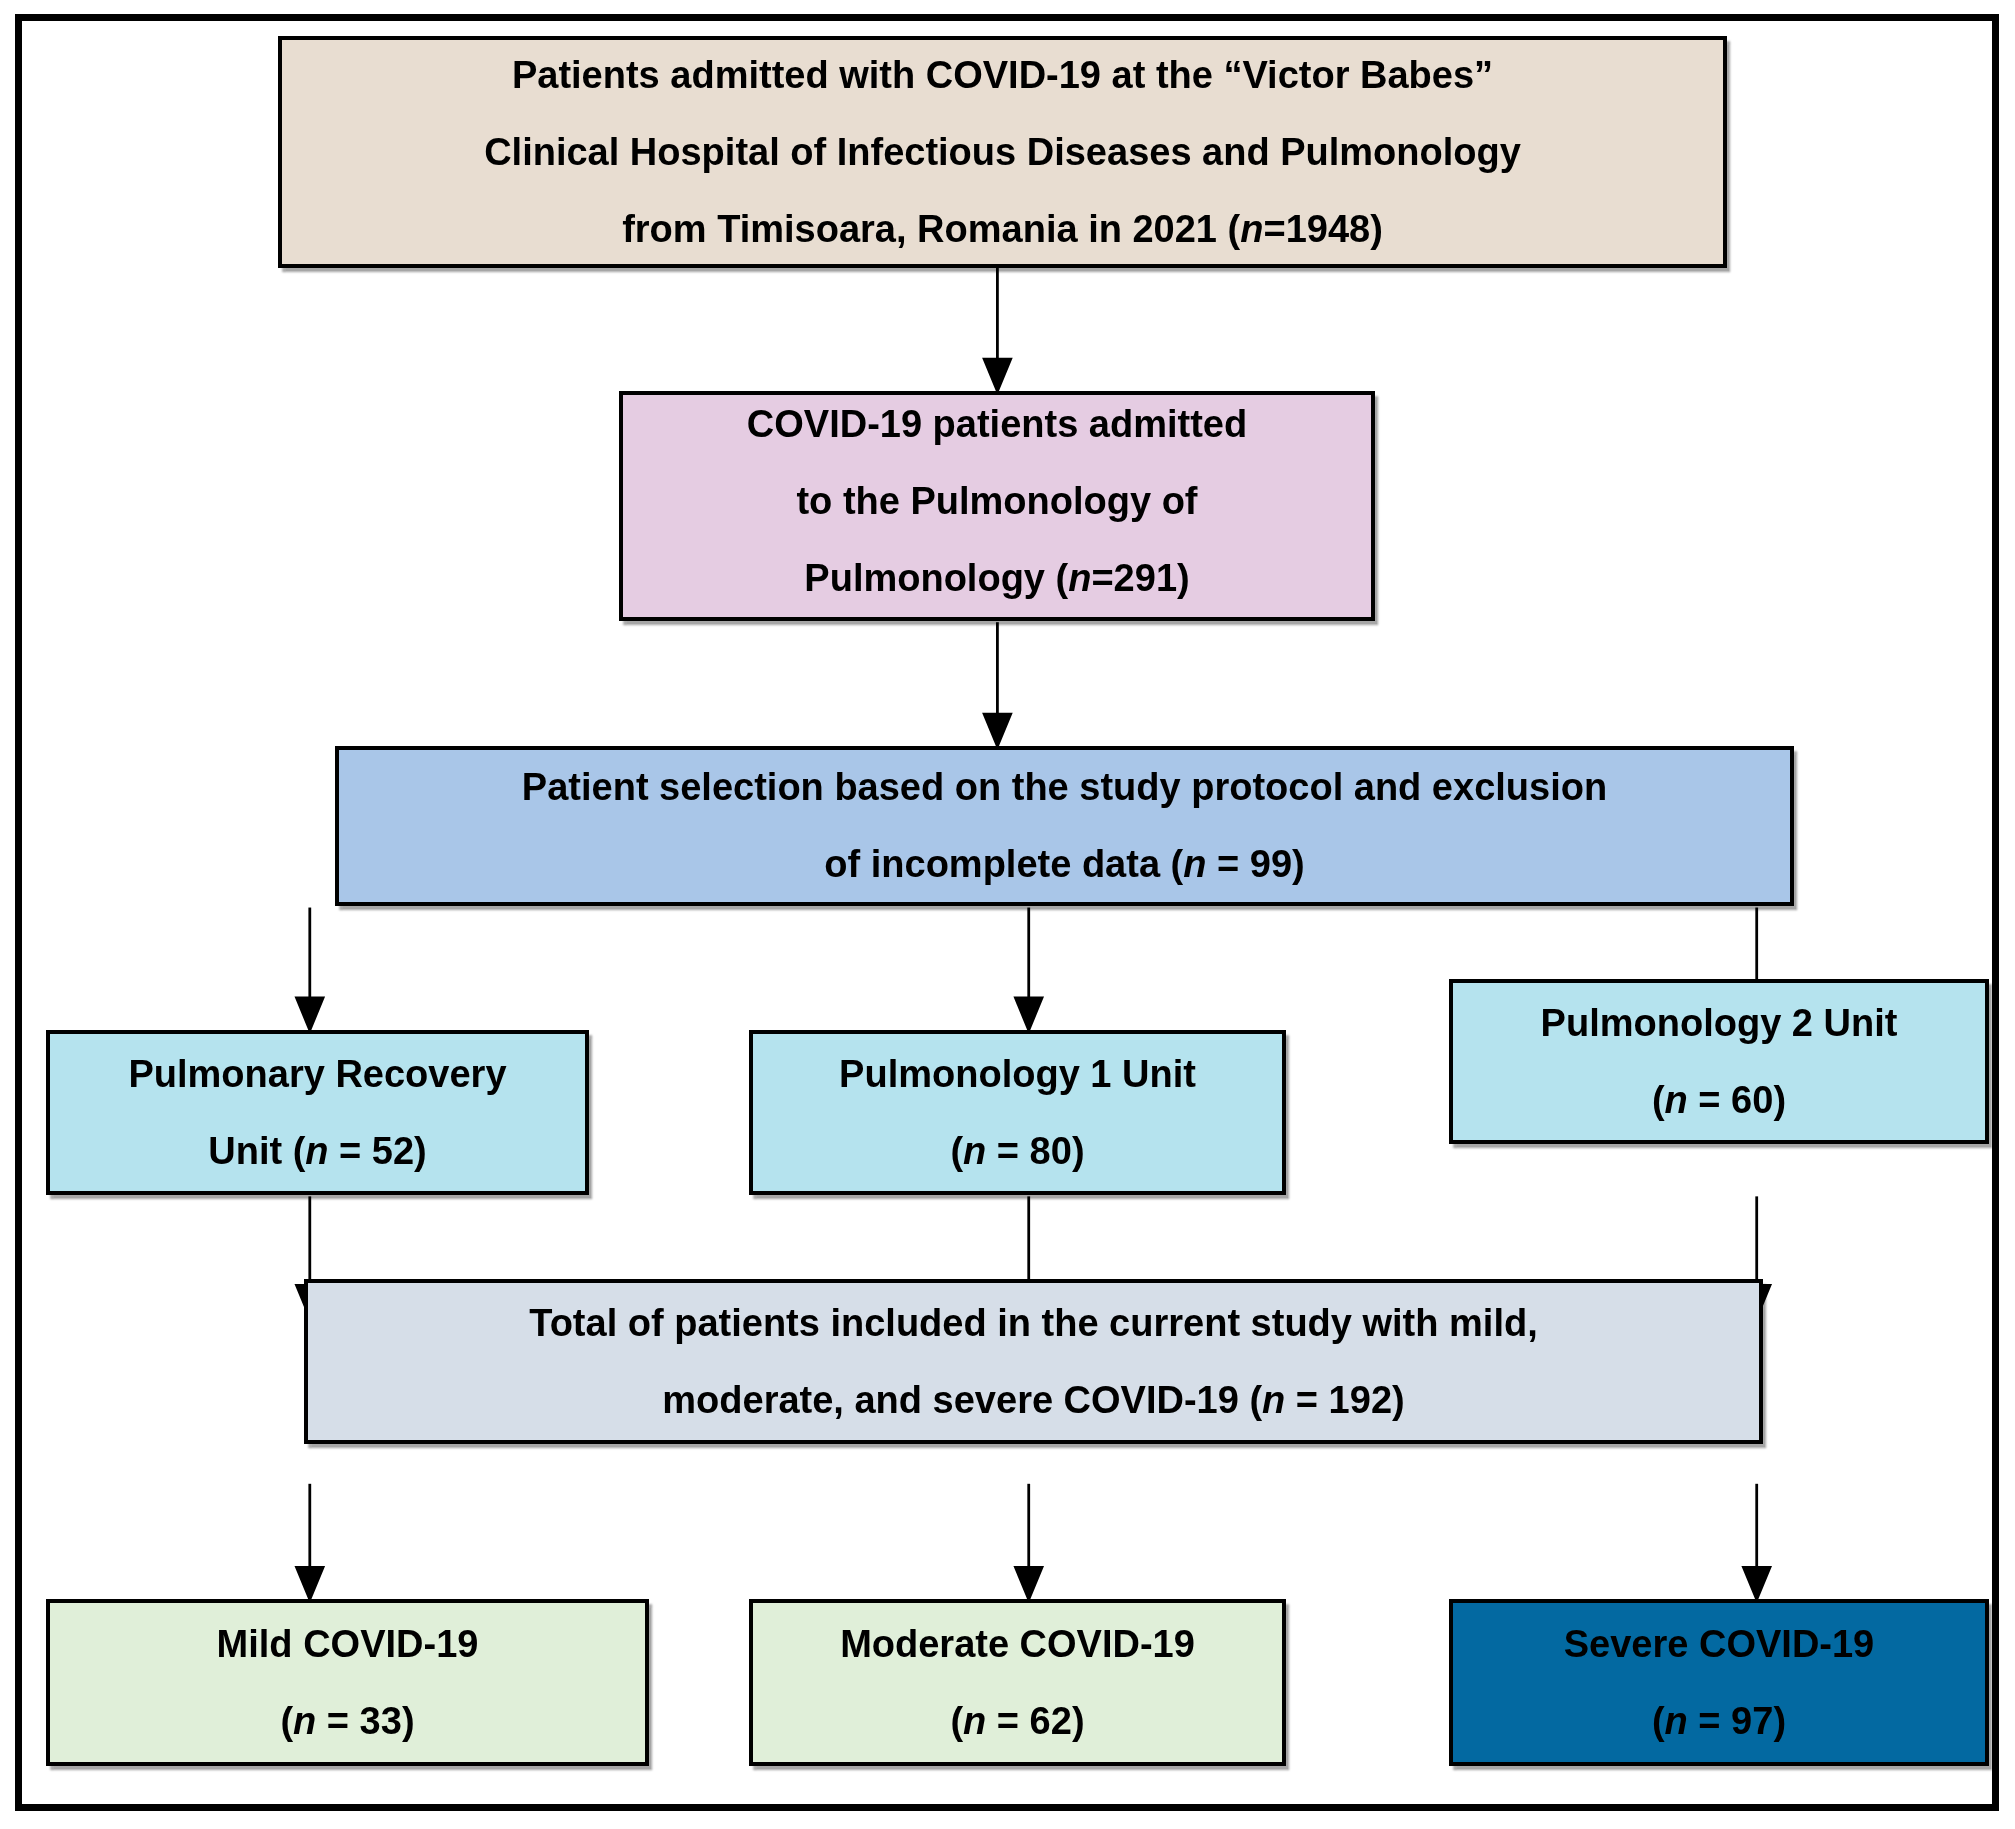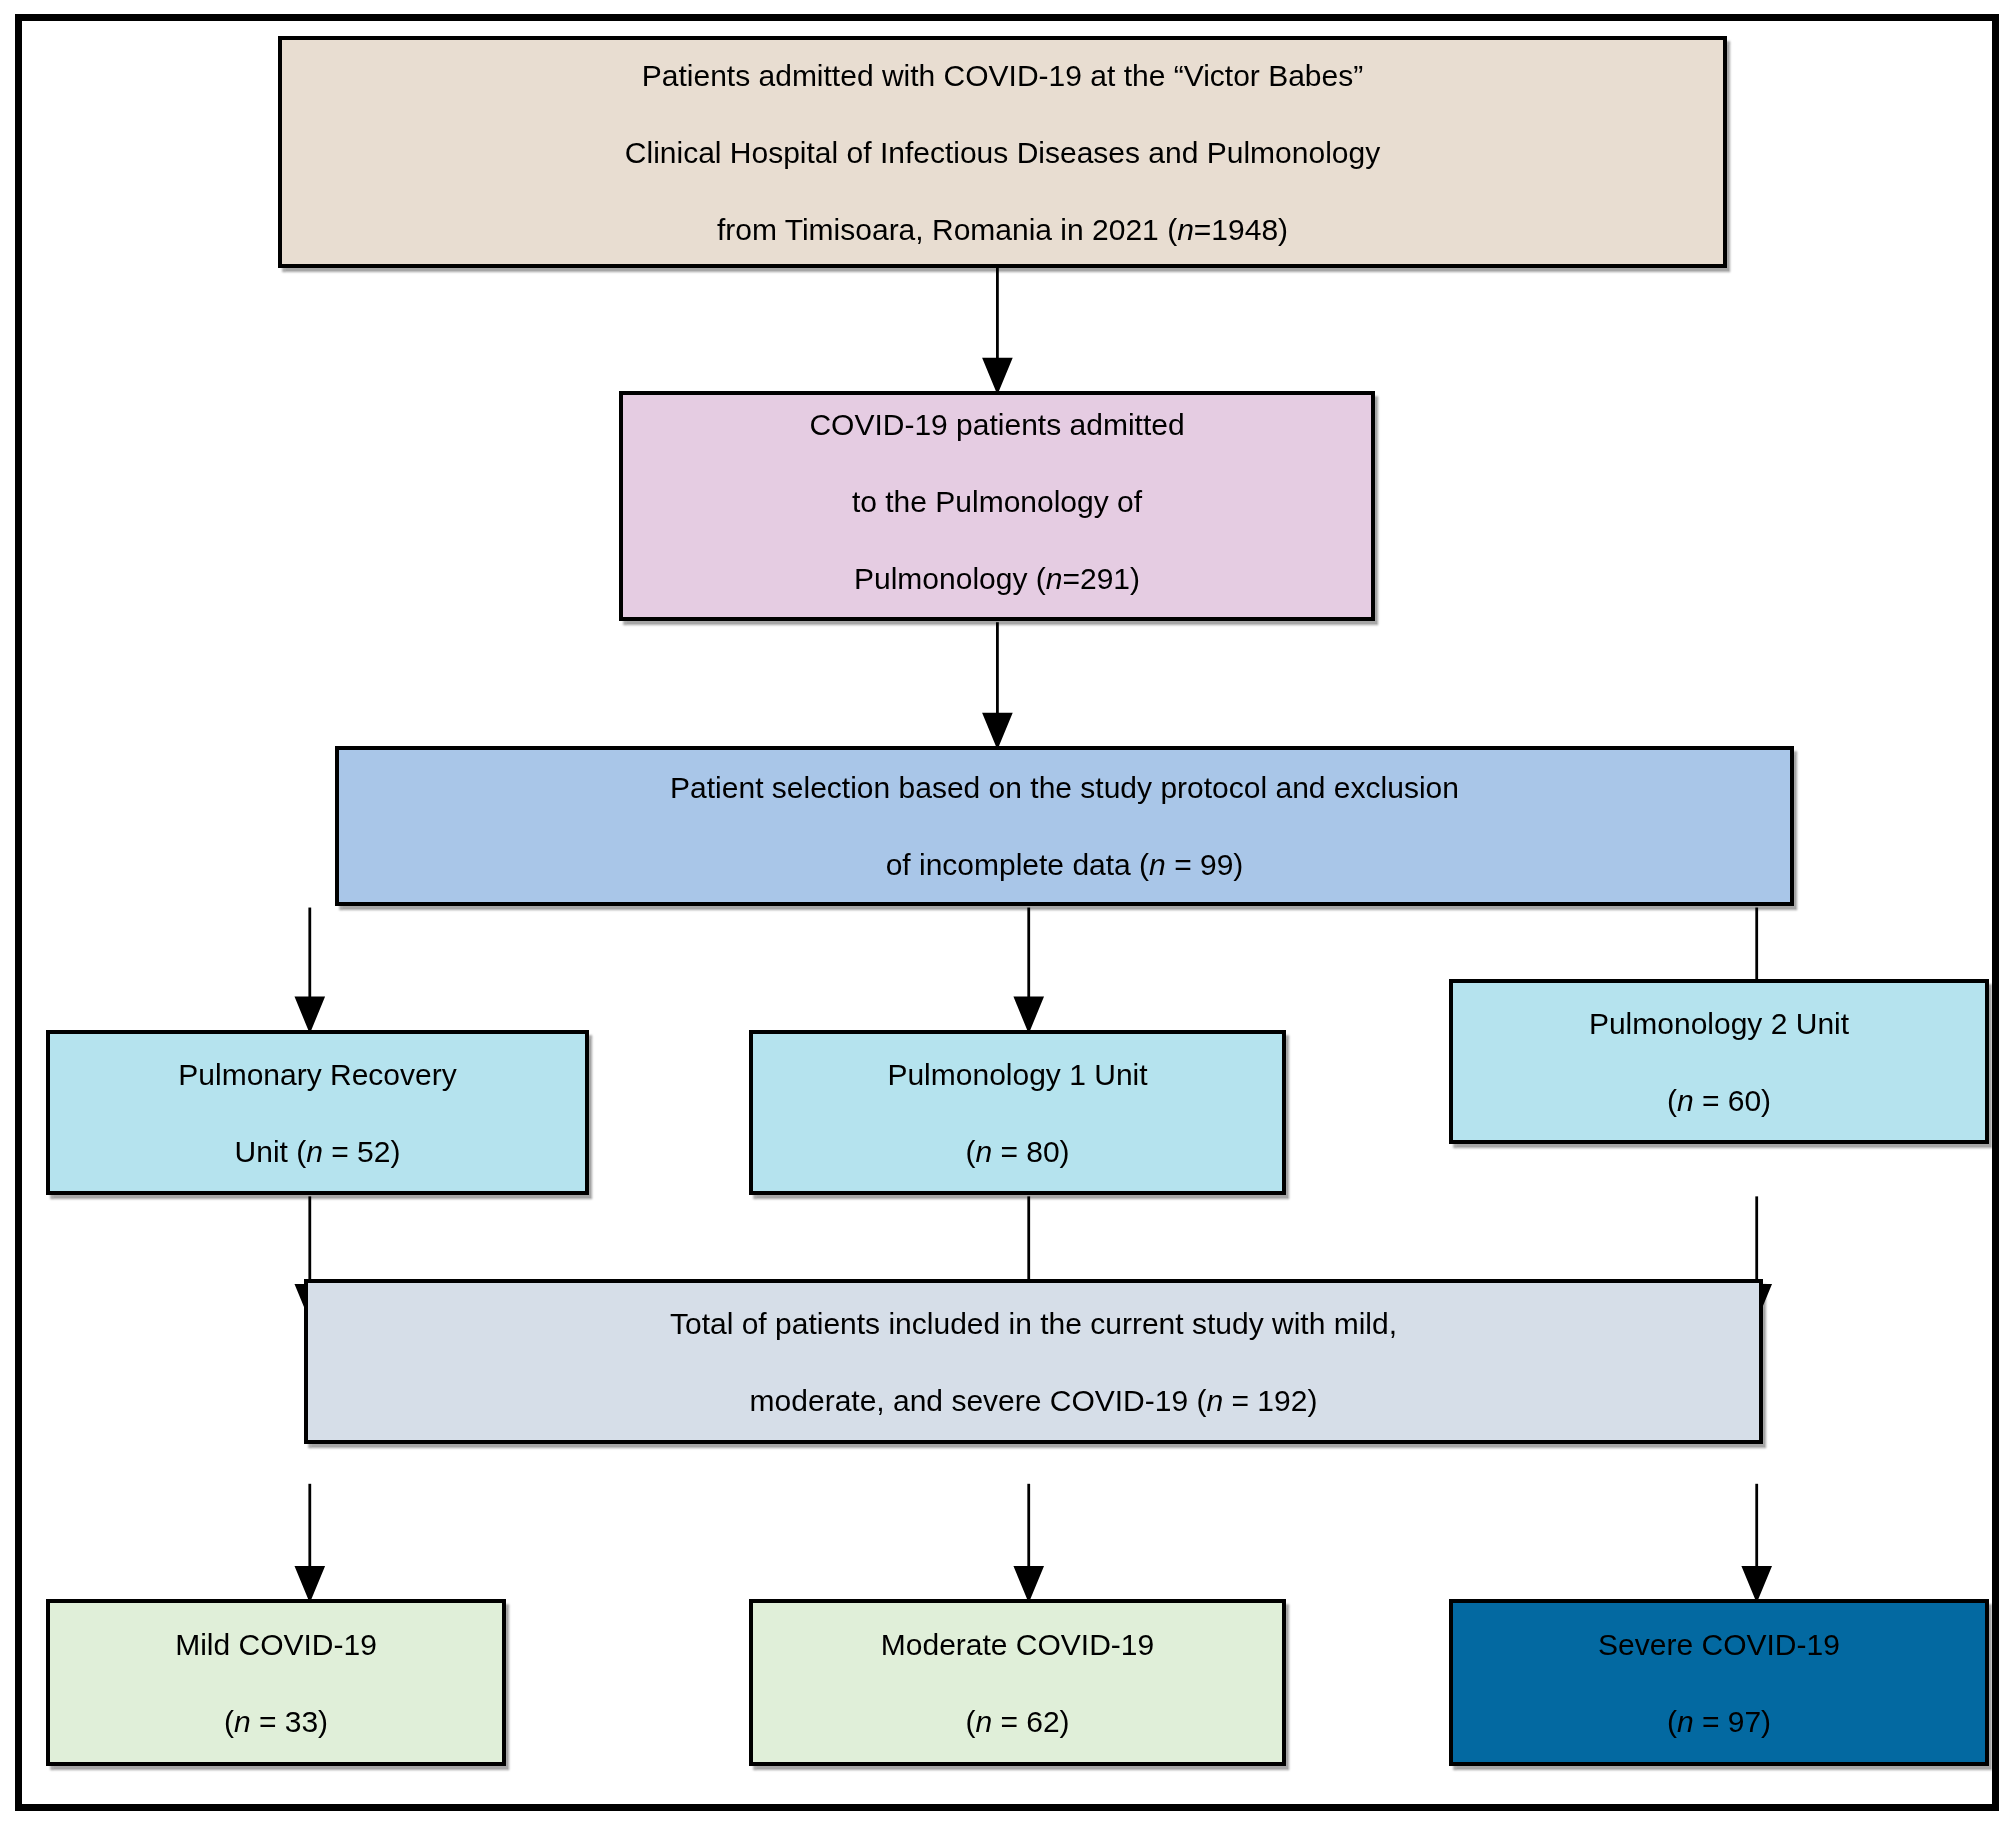--- a/index.html
+++ b/index.html
@@ -28,23 +28,24 @@
     box-sizing: border-box;
     border: 4.9px solid #000000;
     box-shadow: 4.2px 4.9px 2.1px rgba(0,0,0,0.35);
     display: flex;
     flex-direction: column;
     justify-content: center;
     align-items: center;
     text-align: center;
   }
   .node-line {
-    font-size: 30px;
+    font-size: 38px;
     line-height: 77px;
     white-space: nowrap;
+    font-weight: bold;
   }
 </style>
 </head>
 <body>
 
 <div class="canvas">
 
   <div class="frame"></div>
 
   <svg class="connectors" width="2015" height="1829" viewBox="0 0 2895 2628" xmlns="http://www.w3.org/2000/svg">
@@ -109,21 +110,21 @@
   <div class="node" style="left: 1449px; top: 979px; width: 540px; height: 165px; background-color: rgb(181, 227, 238);">
     <div class="node-line">Pulmonology 2 Unit</div>
     <div class="node-line">(<i>n</i> = 60)</div>
   </div>
 
   <div class="node" style="left: 304px; top: 1279px; width: 1459px; height: 165px; background-color: rgb(214, 222, 232);">
     <div class="node-line">Total of patients included in the current study with mild,</div>
     <div class="node-line">moderate, and severe COVID-19 (<i>n</i> = 192)</div>
   </div>
 
-  <div class="node" style="left: 46px; top: 1599px; width: 460px; height: 167px; background-color: rgb(224, 239, 217);">
+  <div class="node" style="left: 46px; top: 1599px; width: 603px; height: 167px; background-color: rgb(224, 239, 217);">
     <div class="node-line">Mild COVID-19</div>
     <div class="node-line">(<i>n</i> = 33)</div>
   </div>
 
   <div class="node" style="left: 749px; top: 1599px; width: 537px; height: 167px; background-color: rgb(224, 239, 217);">
     <div class="node-line">Moderate COVID-19</div>
     <div class="node-line">(<i>n</i> = 62)</div>
   </div>
 
   <div class="node" style="left: 1449px; top: 1599px; width: 540px; height: 167px; background-color: #0369a1;">

